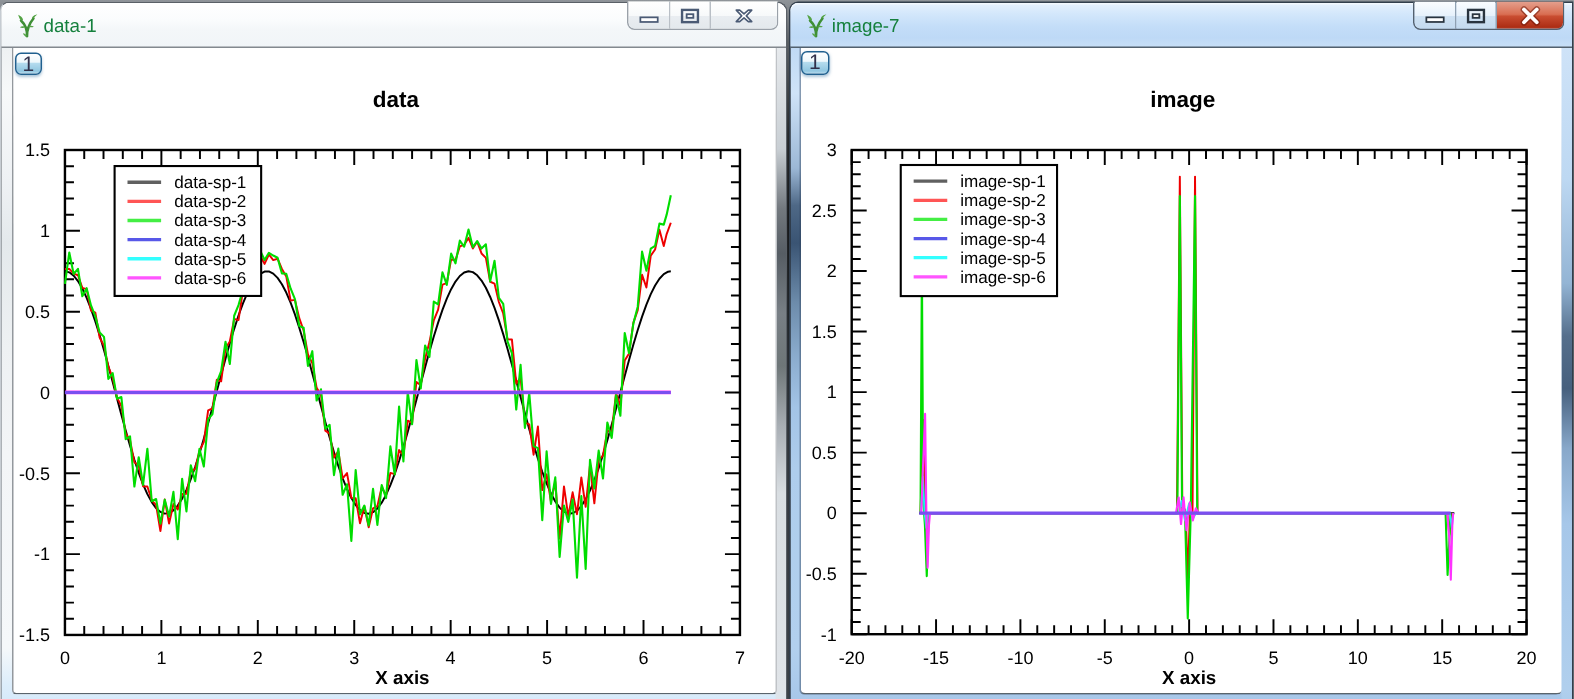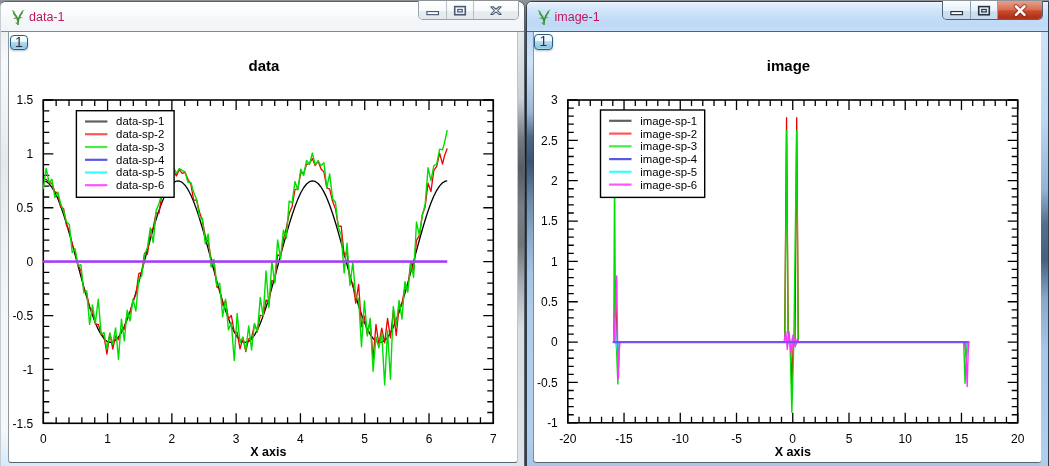--- a/index.html
+++ b/index.html
@@ -1,20 +1,20 @@
 <!DOCTYPE html>
 <html><head><meta charset="utf-8"><style>
 * { margin:0; padding:0; box-sizing:border-box; }
 html,body { width:1049px; height:466px; overflow:hidden; font-family:"Liberation Sans", sans-serif; }
 body { background:linear-gradient(180deg,#8f9499 0px,#595e63 28px,#26282a 90px,#17191b 150px,#272c31 240px,#34393f 330px,#3a4046 466px); position:relative; }
 .win { position:absolute; top:1px; height:470px; }
 .glass { position:absolute; inset:0; border:1px solid #5a6067; }
 .titlebar { position:absolute; left:1px; right:1px; top:1px; height:28.5px; }
 .ticon { position:absolute; left:10.8px; top:8.3px; }
-.ttext { position:absolute; left:29px; top:9px; font-size:12.5px; color:#be185d; }
+.ttext { position:absolute; left:29px; top:9px; font-size:12.5px; color:#15803d; }
 .clientline { position:absolute; left:1px; right:1px; top:29.5px; height:1.5px; }
 .client { position:absolute; background:#fff; top:31px; height:430.5px; border-bottom:1.6px solid #5a646c; border-radius:0 0 3px 3px; }
 .btns { position:absolute; top:0; height:19px; display:flex; border-radius:0 0 5px 5px; overflow:hidden; }
 .btn { height:19px; display:flex; align-items:center; justify-content:center; }
 .tab1 { position:absolute; width:18.6px; height:15.6px; border:1.7px solid #20608f; border-radius:4px;
   background:linear-gradient(180deg,#fefeff 0%,#eef8fc 42%,#b5dcee 47%,#90c6e1 88%,#b9dcee 100%);
   font-size:14px; color:#31304a; text-align:center; line-height:13px; box-shadow:0 1px 2px rgba(90,140,180,0.5); }
 svg text { font-family:"Liberation Sans", sans-serif; }
 </style></head><body>
 
@@ -103,21 +103,21 @@
     background:linear-gradient(180deg,#cfe3f8 0px,#bdd8f2 90px,#93b4d4 160px,#556f8c 195px,#46607e 230px,#88a8ca 270px,#a6c7e9 320px,#b0cfed 430px,#a4c5e7 469px);"></div>
   <div class="titlebar" style="border-radius:5px 0 0 0; background:linear-gradient(180deg,#e6f1fd 0%,#d3e7fb 25%,#c3ddf8 55%,#bed9f6 80%,#c7dff7 100%); box-shadow:inset 0 1px 0 #f2f8fe;"></div>
   <div class="ticon" style="left:10.5px;"><svg width="14" height="16" viewBox="0 0 14 16">
 <path d="M7.0,15.3 C7.3,11.2 6.6,8.1 3.0,4.7 M7.0,15.3 C6.9,10.7 7.8,7.5 11.3,3.3" fill="none" stroke="#3f8f36" stroke-width="1.7" stroke-linecap="round"></path>
 <path d="M3.0,4.7 C1.9,3.7 1.6,2.3 1.1,0.9 C2.8,1.6 3.9,2.7 4.4,4.2 Z" fill="#54a344"></path>
 <path d="M11.3,3.3 C12.1,2.2 12.9,1.3 14.0,0.5 C12.7,0.7 11.2,1.5 10.3,2.6 Z" fill="#54a344"></path>
 <path d="M5.2,8.7 C4.2,8.3 3.2,8.5 2.2,9.2 C3.2,9.8 4.5,9.9 5.5,9.4 Z" fill="#54a344"></path>
 <path d="M8.6,8.3 C9.6,7.9 10.6,8.1 11.6,8.8 C10.6,9.3 9.3,9.4 8.3,9.0 Z" fill="#54a344"></path>
 <path d="M6.4,15.5 C5.4,15.1 4.7,14.3 4.3,13.2 C5.5,13.4 6.5,14.0 7.0,15.0 Z" fill="#54a344"></path>
 </svg></div>
-  <div class="ttext" style="left:28.5px;">image-1</div>
+  <div class="ttext" style="left:28.5px;">image-7</div>
   <div class="clientline" style="background:#52616e;"></div>
   <div class="client" style="left:7.5px; width:507px; box-shadow:-1px 0 0 rgba(45,65,90,0.45);"></div>
 
   <div class="btns" style="left:415.5px; width:101.5px; border:1px solid #54616f; border-top:none;">
     <div class="btn" style="width:28px; background:linear-gradient(180deg,#fbfdff 0%,#e6f1fb 50%,#cfe2f3 52%,#c3d9ee 100%); border-right:1px solid #8fa0b1;">
         <svg width="28" height="19" viewBox="0 0 28 19">
           <rect x="8.2" y="10.6" width="12" height="3.2" fill="#fff" stroke="#29343f" stroke-width="1.2"></rect>
         </svg>
       </div>
     <div class="btn" style="width:27px; background:linear-gradient(180deg,#fbfdff 0%,#e6f1fb 50%,#cfe2f3 52%,#c3d9ee 100%); border-right:1px solid #8fa0b1;">

